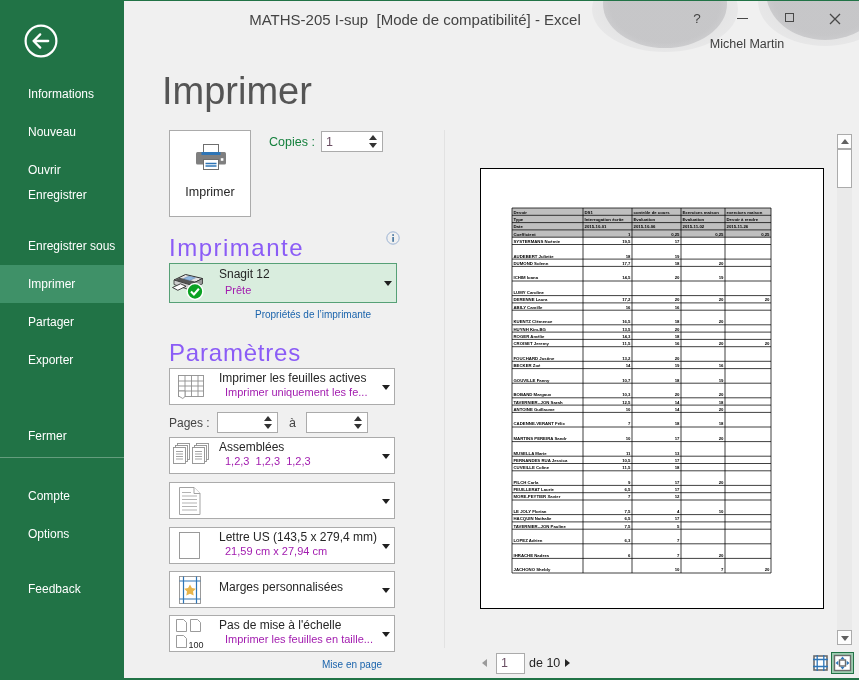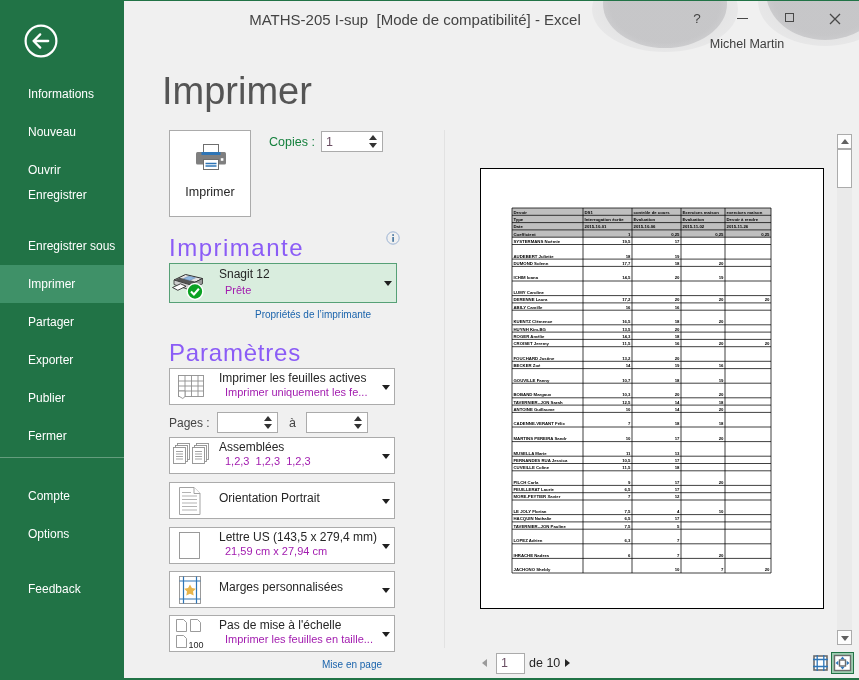--- a/index.html
+++ b/index.html
@@ -42,21 +42,20 @@
 </svg>
 <div id="navsel" class="abs" style="left:0;top:265px;width:124px;height:38px"></div>
 <div class="nav" style="top:75px">Informations</div>
 <div class="nav" style="top:113px">Nouveau</div>
 <div class="nav" style="top:151px">Ouvrir</div>
 <div class="nav" style="top:176px">Enregistrer</div>
 <div class="nav" style="top:227px">Enregistrer sous</div>
 <div class="nav" style="top:265px">Imprimer</div>
 <div class="nav" style="top:303px">Partager</div>
 <div class="nav" style="top:341px">Exporter</div>
-<div class="nav" style="top:379px">Publier</div>
 <div class="nav" style="top:417px">Fermer</div>
 <div class="nav" style="top:515px">Options</div>
 <div class="nav" style="top:477px">Compte</div>
 <div class="nav" style="top:570px">Feedback</div>
 <div class="abs" style="left:0;top:457px;width:124px;height:1px;background:rgba(255,255,255,.3)"></div>
 </div>
 <h1>Imprimer</h1>
 <div class="abs" style="left:169px;top:130px;width:82px;height:87px;background:#fff;border:1px solid #ababab">
 <svg width="32" height="30" viewBox="0 0 32 30" style="position:absolute;left:25px;top:13px">
 <rect x="8.5" y="0.5" width="15" height="11" fill="#fff" stroke="#6e6e6e"></rect>
@@ -132,21 +131,20 @@
 <div class="dd1">Assemblées</div>
 <div class="dd2">1,2,3&nbsp; 1,2,3&nbsp; 1,2,3</div>
 <div class="arr"></div>
 </div>
 <div class="ddbox" style="top:482px">
 <svg width="24" height="30" viewBox="0 0 24 30" style="position:absolute;left:8px;top:4px">
 <path d="M1.5 0.5 h14.5 l6 6 v21 h-20.5 Z" fill="#fff" stroke="#999" stroke-width="0.9"></path>
 <path d="M16 0.5 v6 h6" fill="#fff" stroke="#999" stroke-width="0.9"></path>
 <path d="M4 5.5h9M4 9h15M4 12.5h15M4 16h15M4 19.5h15M4 23h15" stroke="#b3b3b3" stroke-width="1"></path>
 </svg>
-<div class="ddc">Orientation Portrait</div>
 <div class="arr"></div>
 </div>
 <div class="ddbox" style="top:527px">
 <svg width="26" height="30" viewBox="0 0 26 30" style="position:absolute;left:7px;top:3px">
 <rect x="2.5" y="1.5" width="20" height="26" fill="#fff" stroke="#909090" stroke-width="0.9"></rect>
 </svg>
 <div class="dd1">Lettre US (143,5 x 279,4 mm)</div>
 <div class="dd2">21,59 cm x 27,94 cm</div>
 <div class="arr"></div>
 </div>

